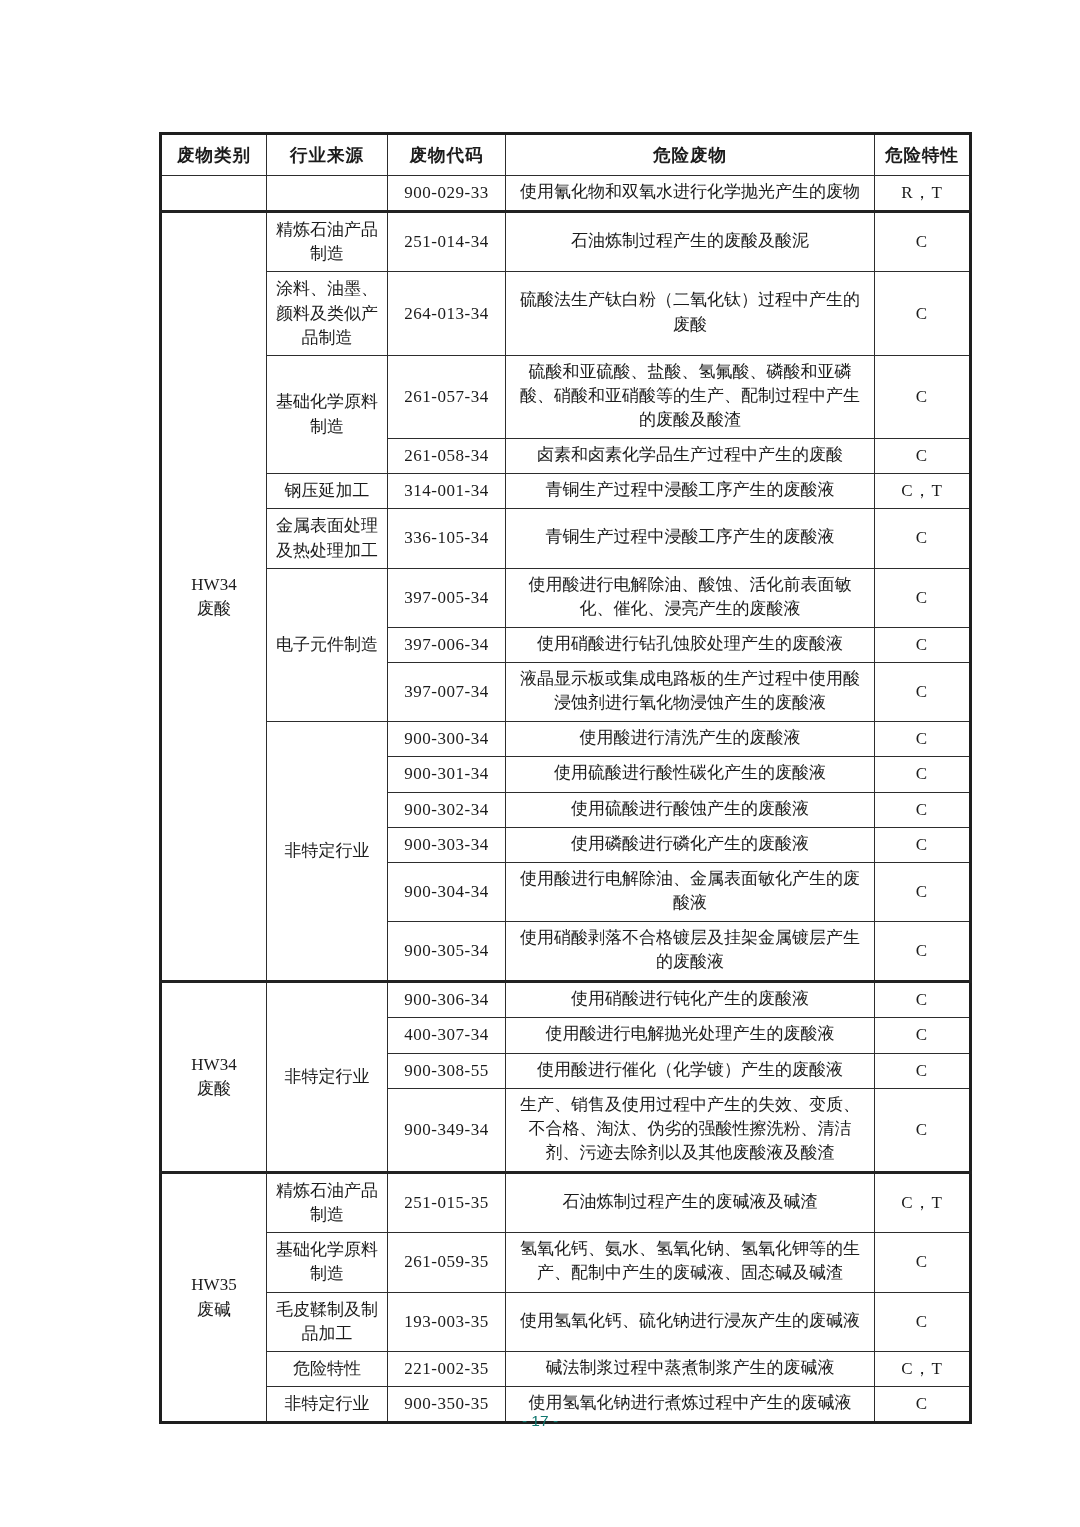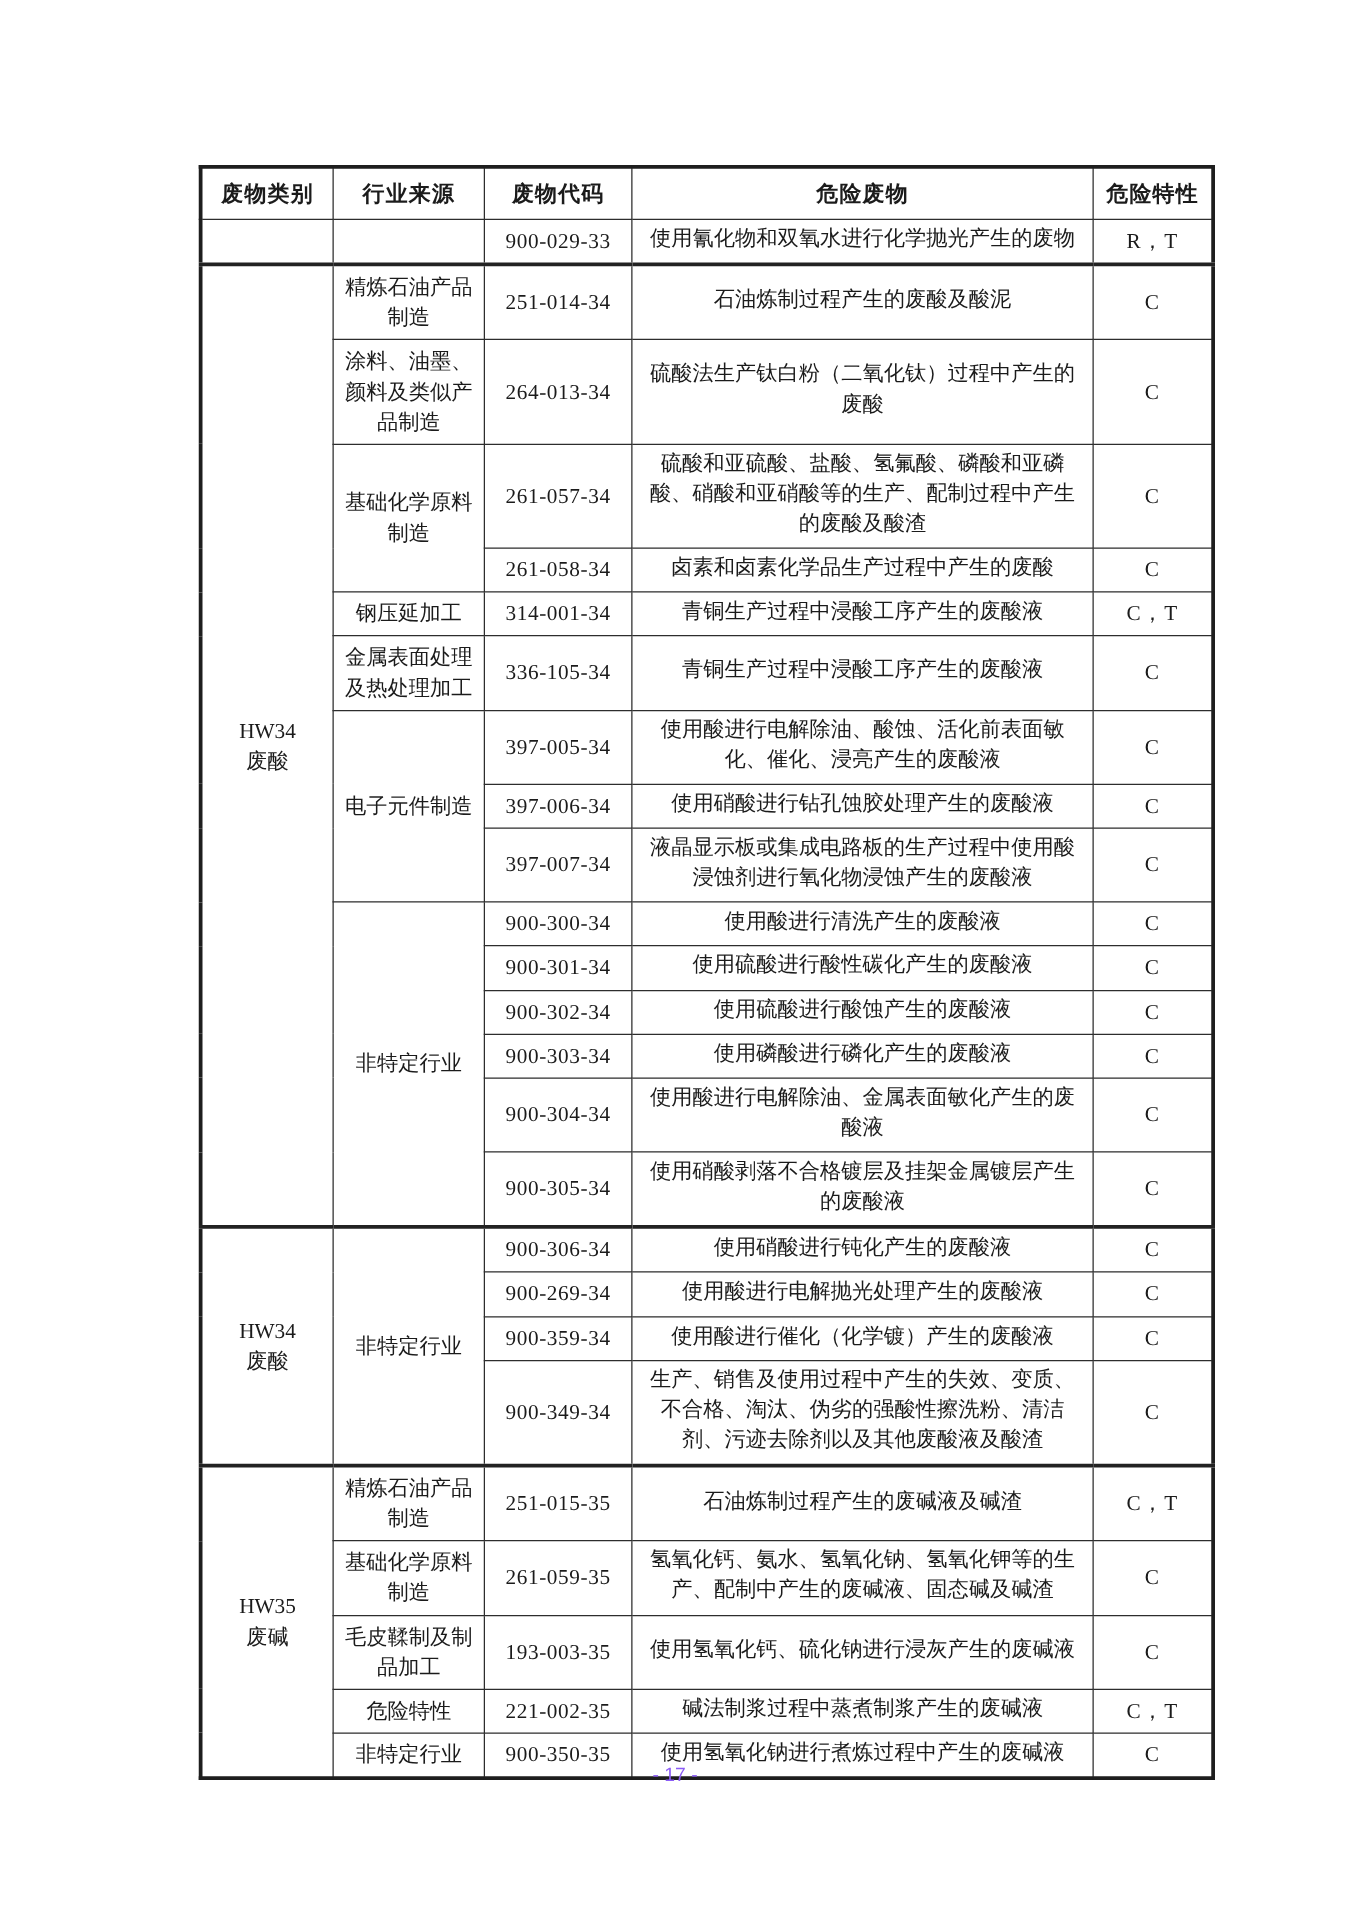--- a/index.html
+++ b/index.html
@@ -45,21 +45,21 @@
   td.desc { text-align: left; padding-left: 9px; padding-right: 9px; font-family: Liberation Mono, monospace; }
   td.code { letter-spacing: 0.5px; }
   td.haz { letter-spacing: 1px; }
   tr.section-start td { border-top: 3px solid #222222; }
   .footer {
     position: absolute;
     left: 0; top: 1412px;
     width: 100%;
     text-align: center;
     font-size: 15.5px;
-    color: #8b5cf6;
+    color: #0f766e;
     font-family: "Liberation Sans", "DejaVu Sans", sans-serif;
   }
 </style>
 </head>
 <body>
 
 <div class="sheet">
 
   <table class="waste">
     <colgroup>
@@ -172,26 +172,26 @@
         </tr>
         <tr class="section-start">
           <td class="cat" rowspan="4">HW34
 废酸</td>
           <td class="ind" rowspan="4">非特定行业</td>
           <td class="code">900-306-34</td>
           <td class="desc">使用硝酸进行钝化产生的废酸液</td>
           <td class="haz">C</td>
         </tr>
         <tr>
-          <td class="code">900-269-34</td>
+          <td class="code">400-307-34</td>
           <td class="desc">使用酸进行电解抛光处理产生的废酸液</td>
           <td class="haz">C</td>
         </tr>
         <tr>
-          <td class="code">900-359-34</td>
+          <td class="code">900-308-55</td>
           <td class="desc">使用酸进行催化（化学镀）产生的废酸液</td>
           <td class="haz">C</td>
         </tr>
         <tr>
           <td class="code">900-349-34</td>
           <td class="desc">生产、销售及使用过程中产生的失效、变质、不合格、淘汰、伪劣的强酸性擦洗粉、清洁剂、污迹去除剂以及其他废酸液及酸渣</td>
           <td class="haz">C</td>
         </tr>
         <tr class="section-start">
           <td class="cat" rowspan="5">HW35

